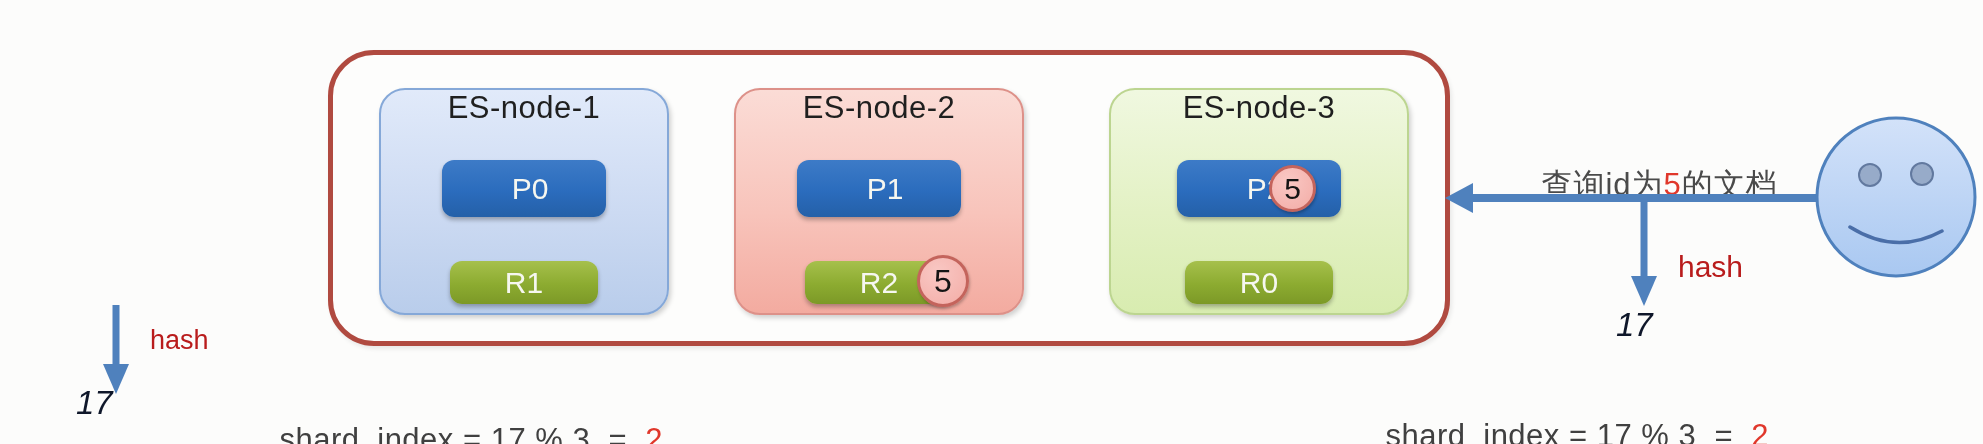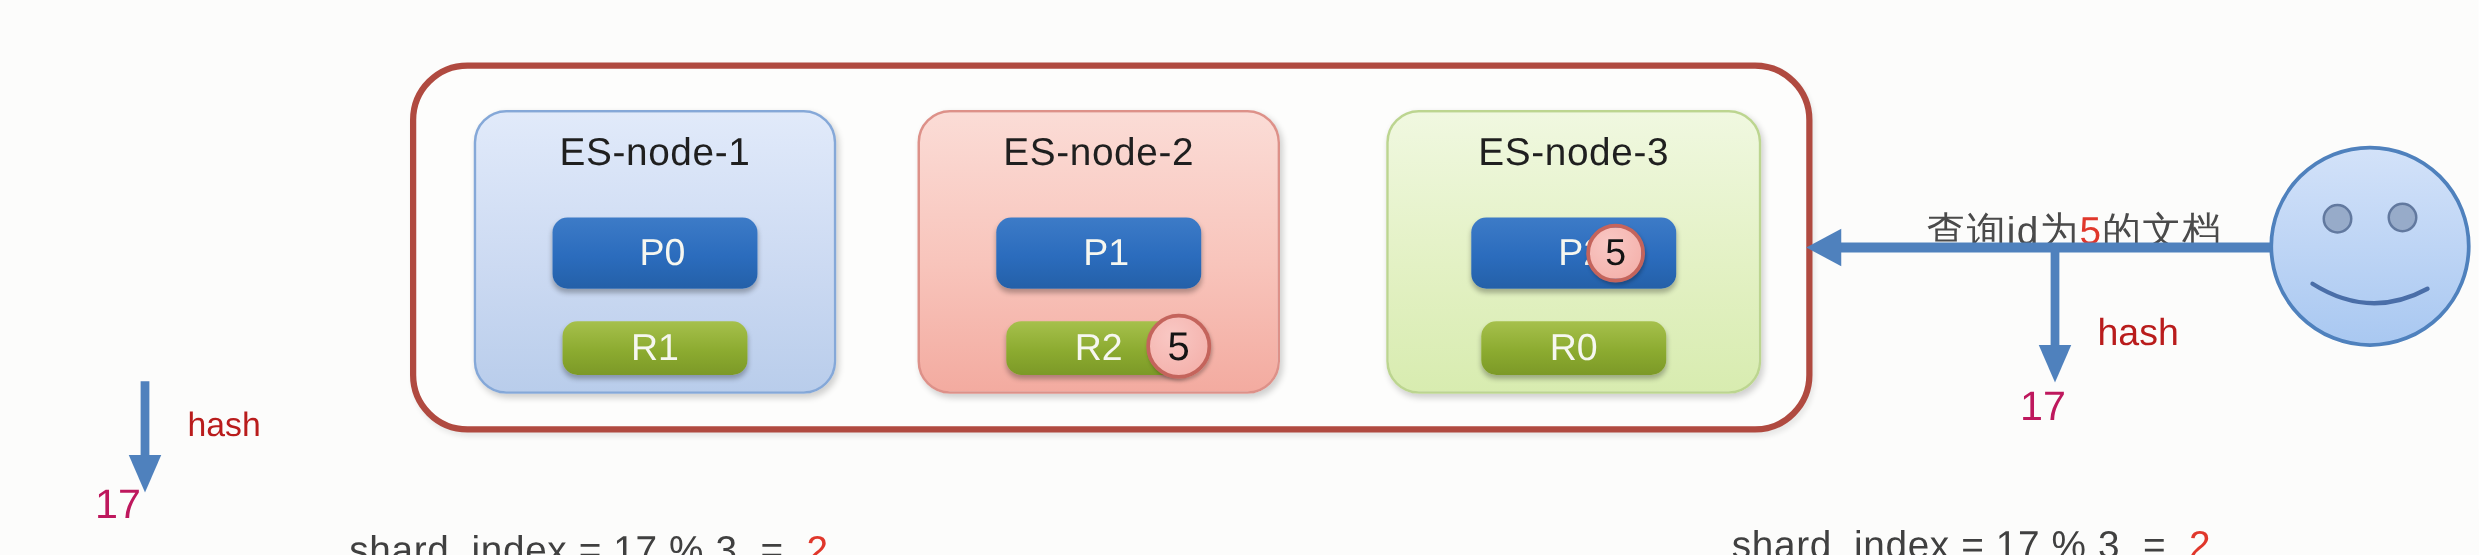--- a/index.html
+++ b/index.html
@@ -44,21 +44,20 @@
     background: linear-gradient(180deg, #fbdcd6 0%, #f8c4bb 55%, #f3aba0 100%);
     border: 2px solid #dd9189;
   }
   .node-3 {
     left: 776px;
     width: 300px;
     background: linear-gradient(180deg, #f0f8e0 0%, #e3f1c4 55%, #d8ecb0 100%);
     border: 2px solid #bcd590;
   }
   .node-title {
-    margin-top: 14px;
     font-size: 31px;
     color: #1f1f1f;
     letter-spacing: 0.5px;
   }
   .pill {
     position: relative;
     margin: 0 auto;
     border-radius: 12px;
     color: #f6f7f0;
     font-size: 30px;
@@ -68,21 +67,21 @@
     box-shadow: 0 3px 4px rgba(0,0,0,0.28);
   }
   .pill-p {
     width: 152px; height: 57px;
     margin-top: 34px;
     background: linear-gradient(180deg, #3d7bc7 0%, #2b6cbd 55%, #2460a8 100%);
     padding-left: 12px;
   }
   .pill-r {
     width: 148px; height: 43px;
-    margin-top: 26px;
+    margin-top: 44px;
     background: linear-gradient(180deg, #a6c04c 0%, #8cab30 55%, #7c9927 100%);
   }
   .badge {
     position: absolute;
     border-radius: 50%;
     background: radial-gradient(circle at 38% 32%, #f9c8c4, #f3aca6);
     border: 3px solid #c4645c;
     color: #141414;
     display: flex;
     align-items: center;
@@ -103,21 +102,21 @@
 
   
   .txt {
     position: absolute;
     color: #2e2e2e;
     white-space: pre;
   }
   .formula { font-size: 31px; color: #404040; letter-spacing: 0.5px; }
   .red { color: #e0372b; }
   .hash-label { font-size: 28px; color: #b91c1c; }
-  .num-label { font-size: 33px; color: #be185d; }
+  .num-label { font-size: 33px; color: #0f172a; font-style: italic; }
   .zh-label { font-size: 31px; color: #4a4a4a; letter-spacing: 1px; }
 
   .arrow-svg, .smiley-svg { position: absolute; }
 </style>
 </head>
 <body>
 
 <div id="stage">
 
   <div class="cluster">

